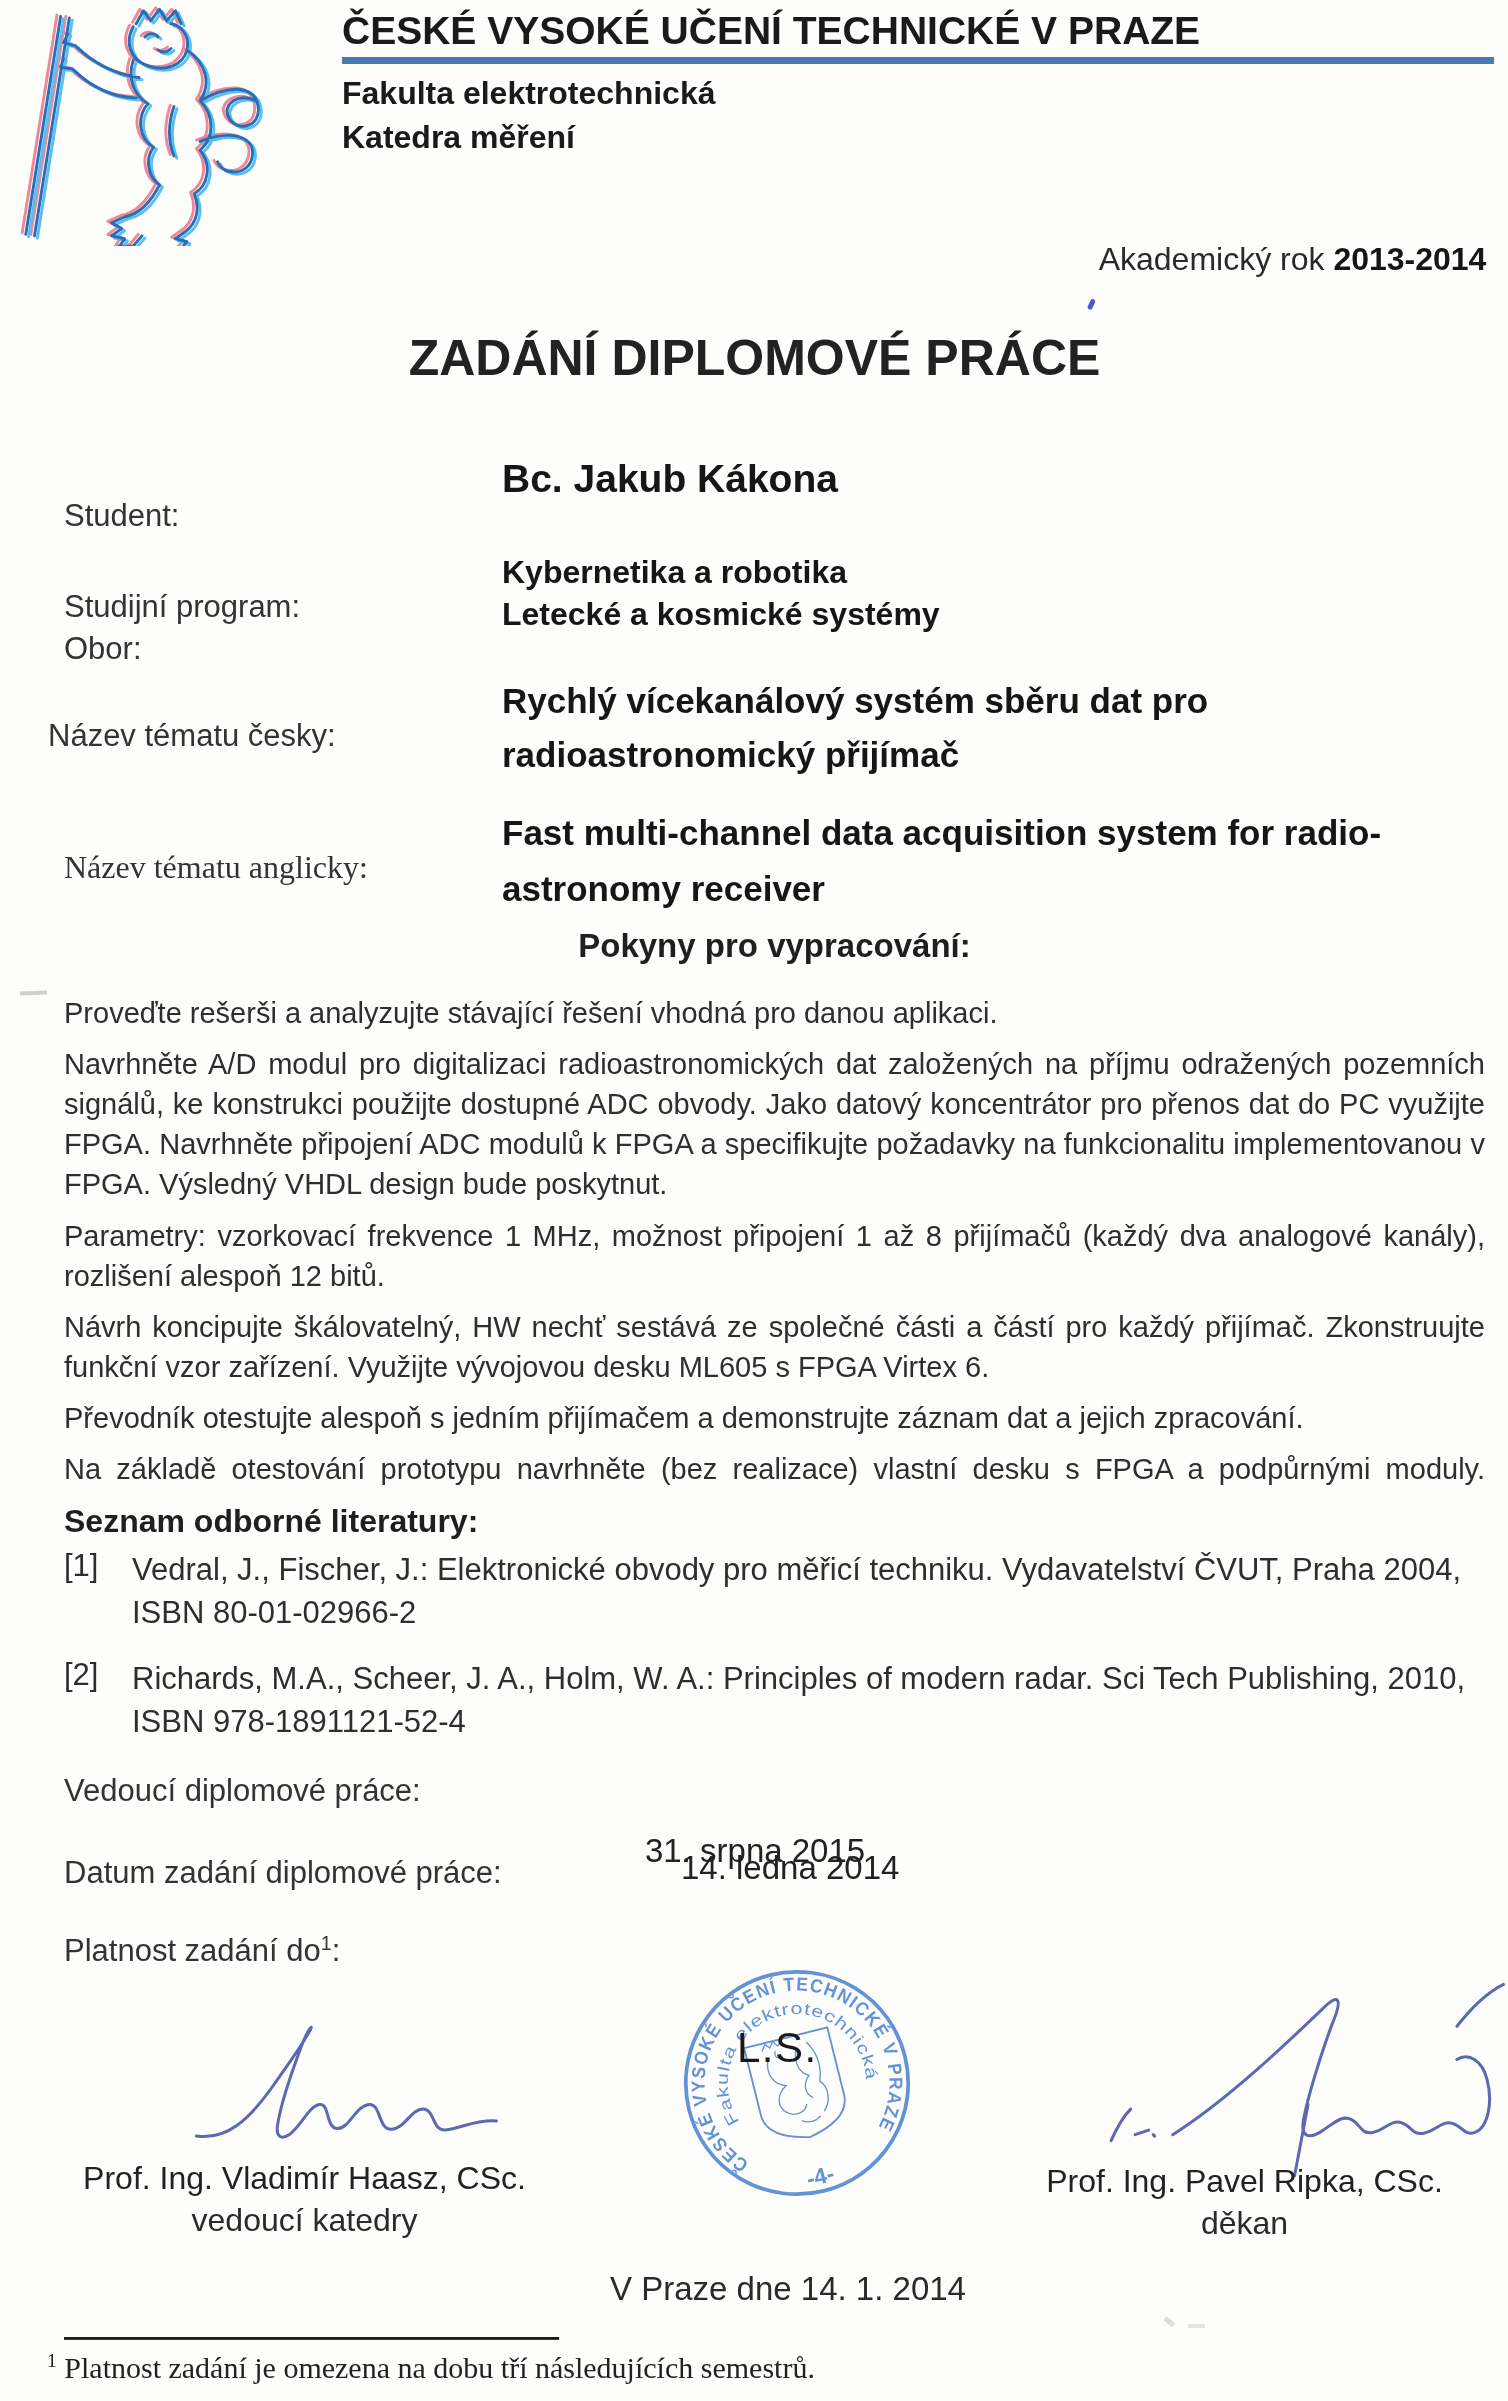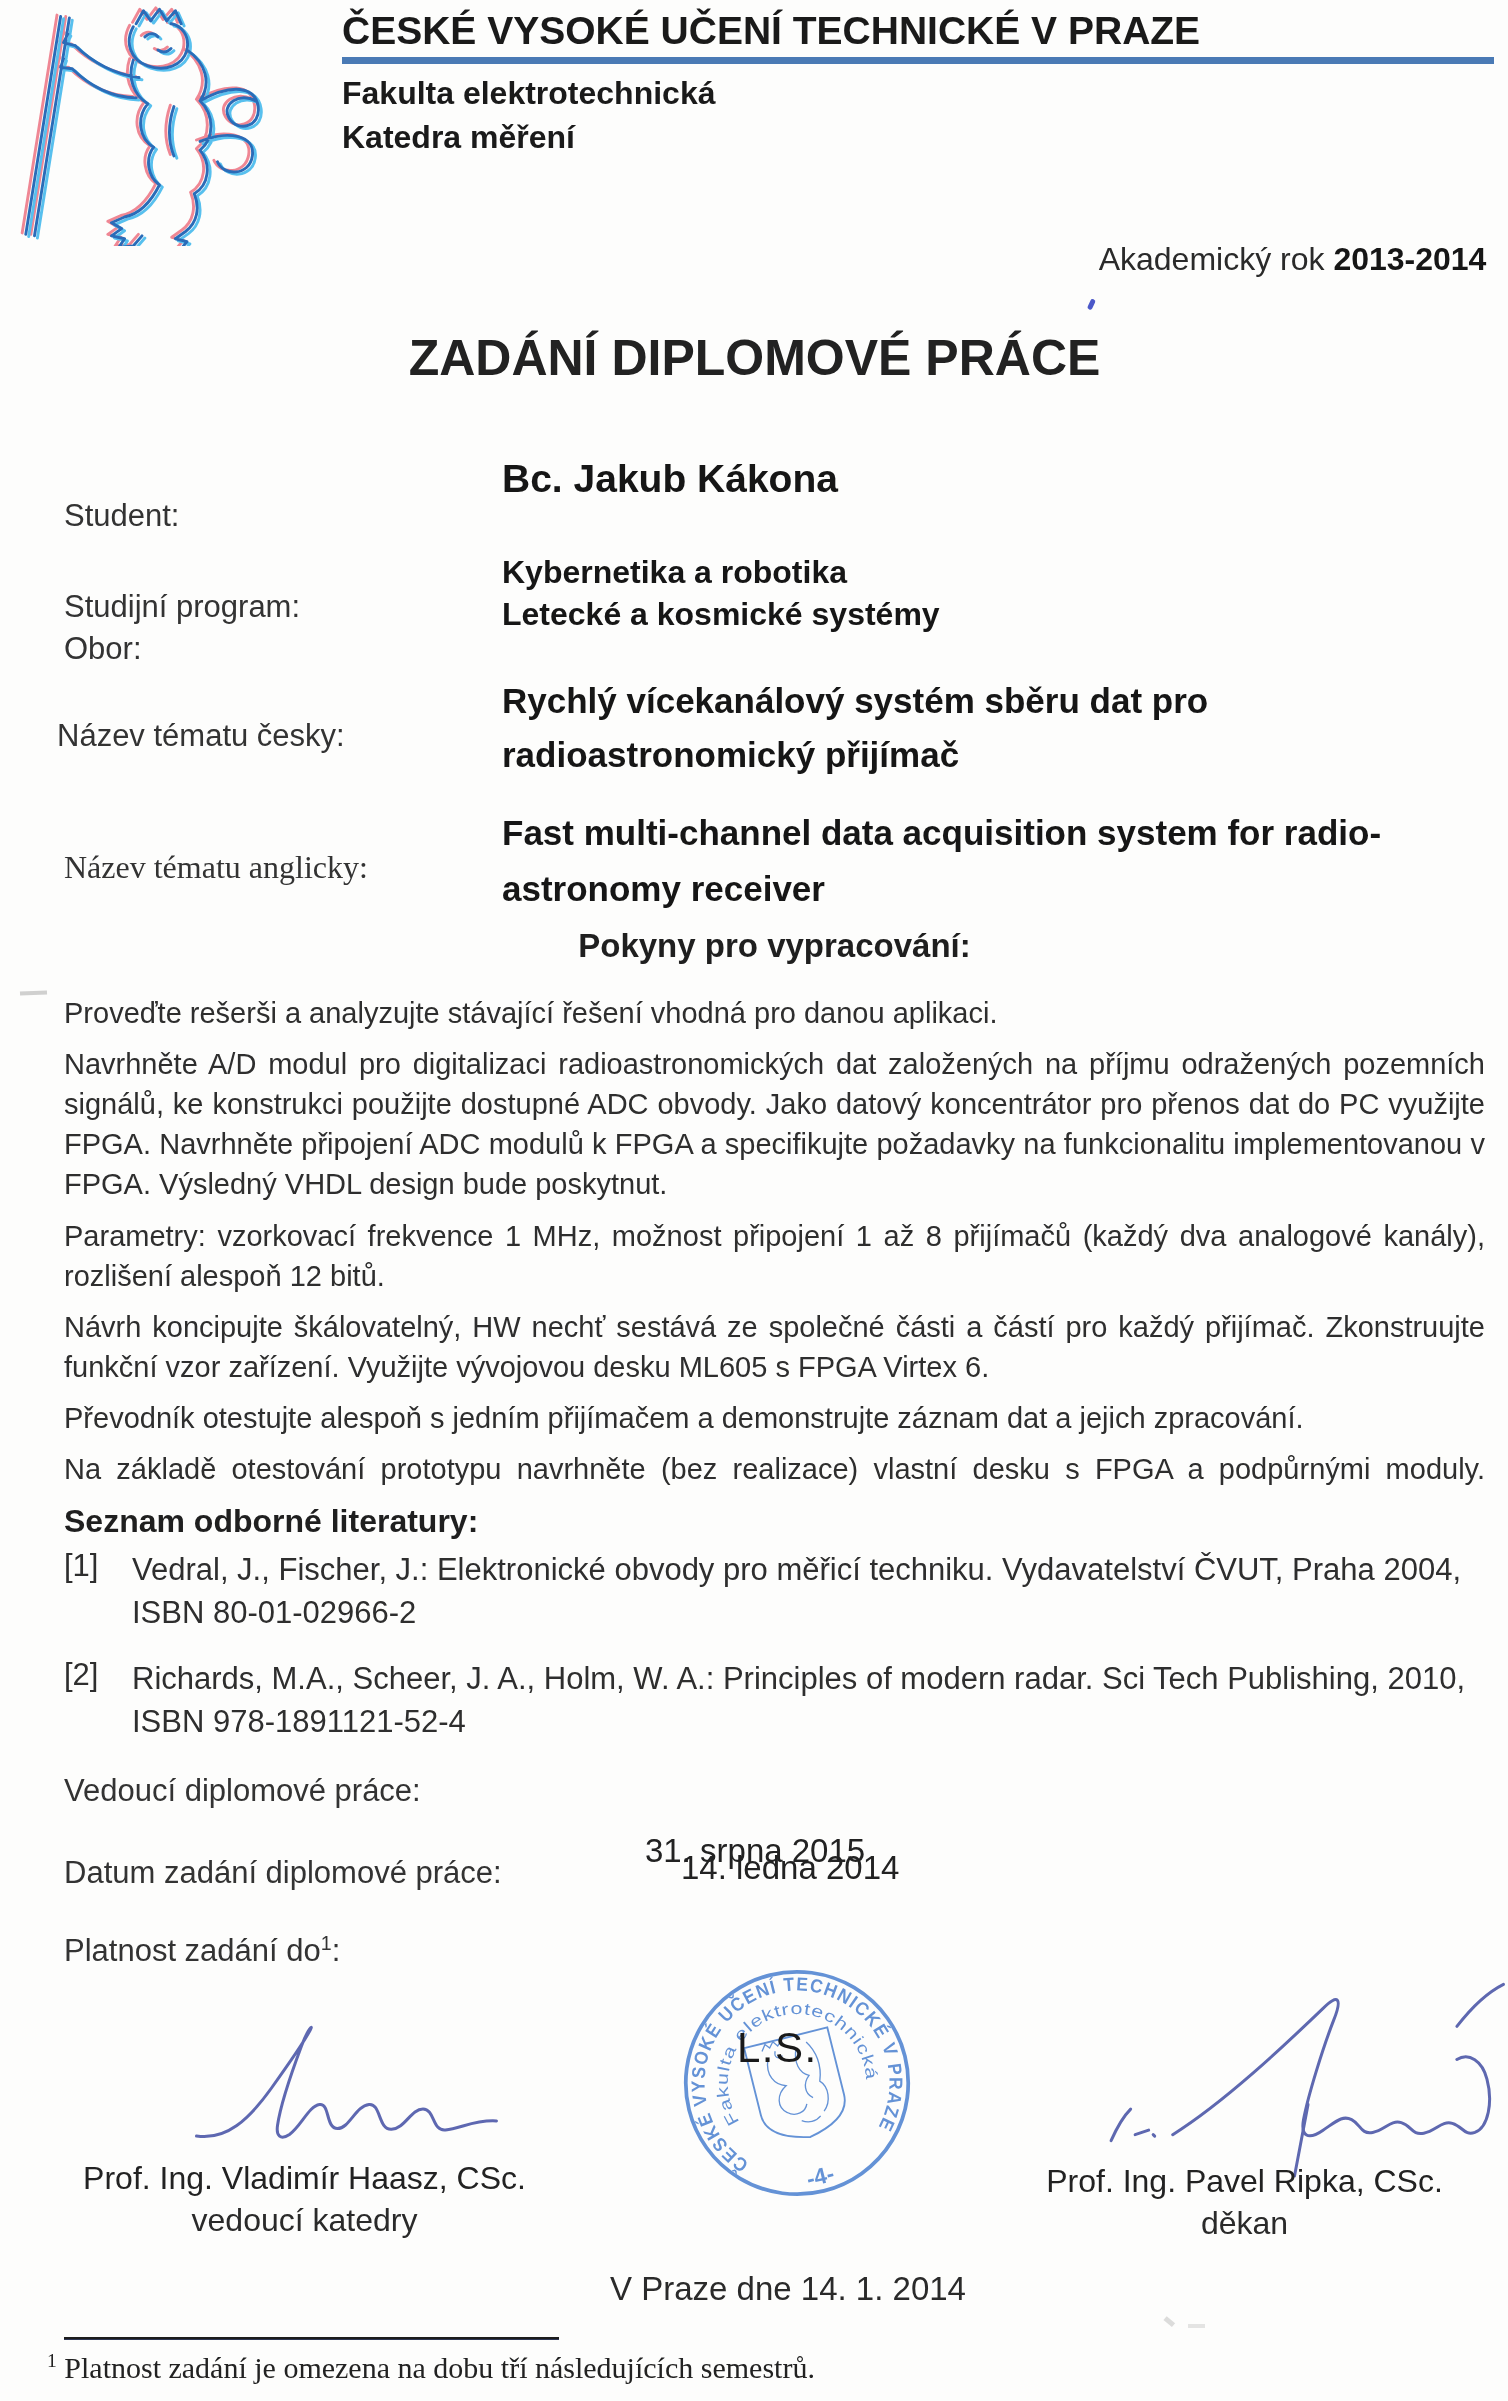--- a/index.html
+++ b/index.html
@@ -91,21 +91,21 @@
 
   <div class="abs lbl" style="left:64px;top:469px">Student:</div>
   <div class="abs val" style="left:502px;top:457px;font-size:39px">Bc. Jakub Kákona</div>
 
   <div class="abs lbl" style="left:64px;top:560px">Studijní program:</div>
   <div class="abs val" style="left:502px;top:554px;font-size:32px">Kybernetika a robotika</div>
 
   <div class="abs lbl" style="left:64px;top:602px">Obor:</div>
   <div class="abs val" style="left:502px;top:596px;font-size:32px">Letecké a kosmické systémy</div>
 
-  <div class="abs lbl" style="left:57px;top:689px">Název tématu česky:</div>
+  <div class="abs lbl" style="left:48px;top:689px">Název tématu česky:</div>
   <div class="abs val pre" style="left:502px;top:674px;font-size:35px;line-height:54px">Rychlý vícekanálový systém sběru dat pro
 radioastronomický přijímač</div>
 
   <div class="abs lbl serif" style="left:64px;top:820px;font-size:32px">Název tématu anglicky:</div>
   <div class="abs val pre" style="left:502px;top:805px;font-size:35px;line-height:56px">Fast multi-channel data acquisition system for radio-
 astronomy receiver</div>
 
   <div class="abs pokyny">Pokyny pro vypracování:</div>
   <div class="abs guidelines">
     <p>Proveďte rešerši a analyzujte stávající řešení vhodná pro danou aplikaci.</p>

